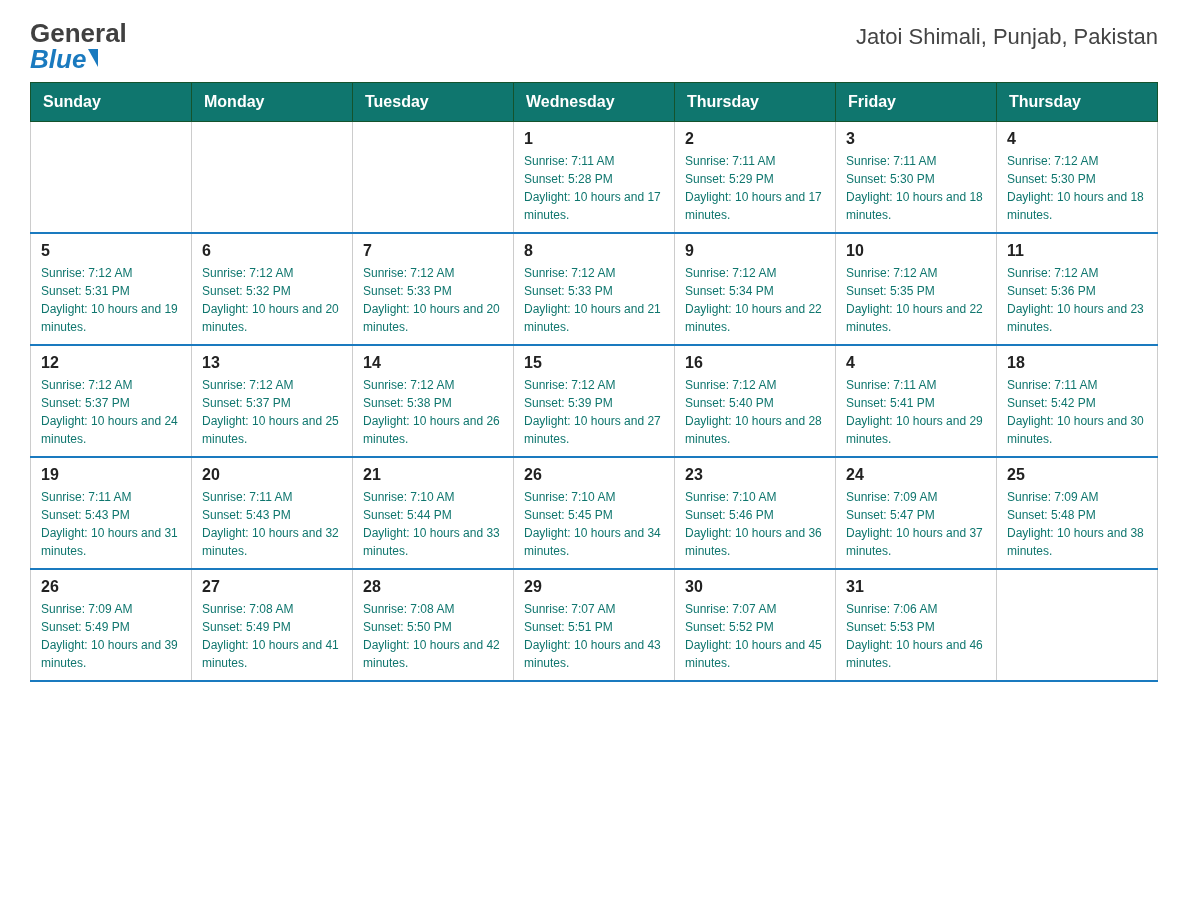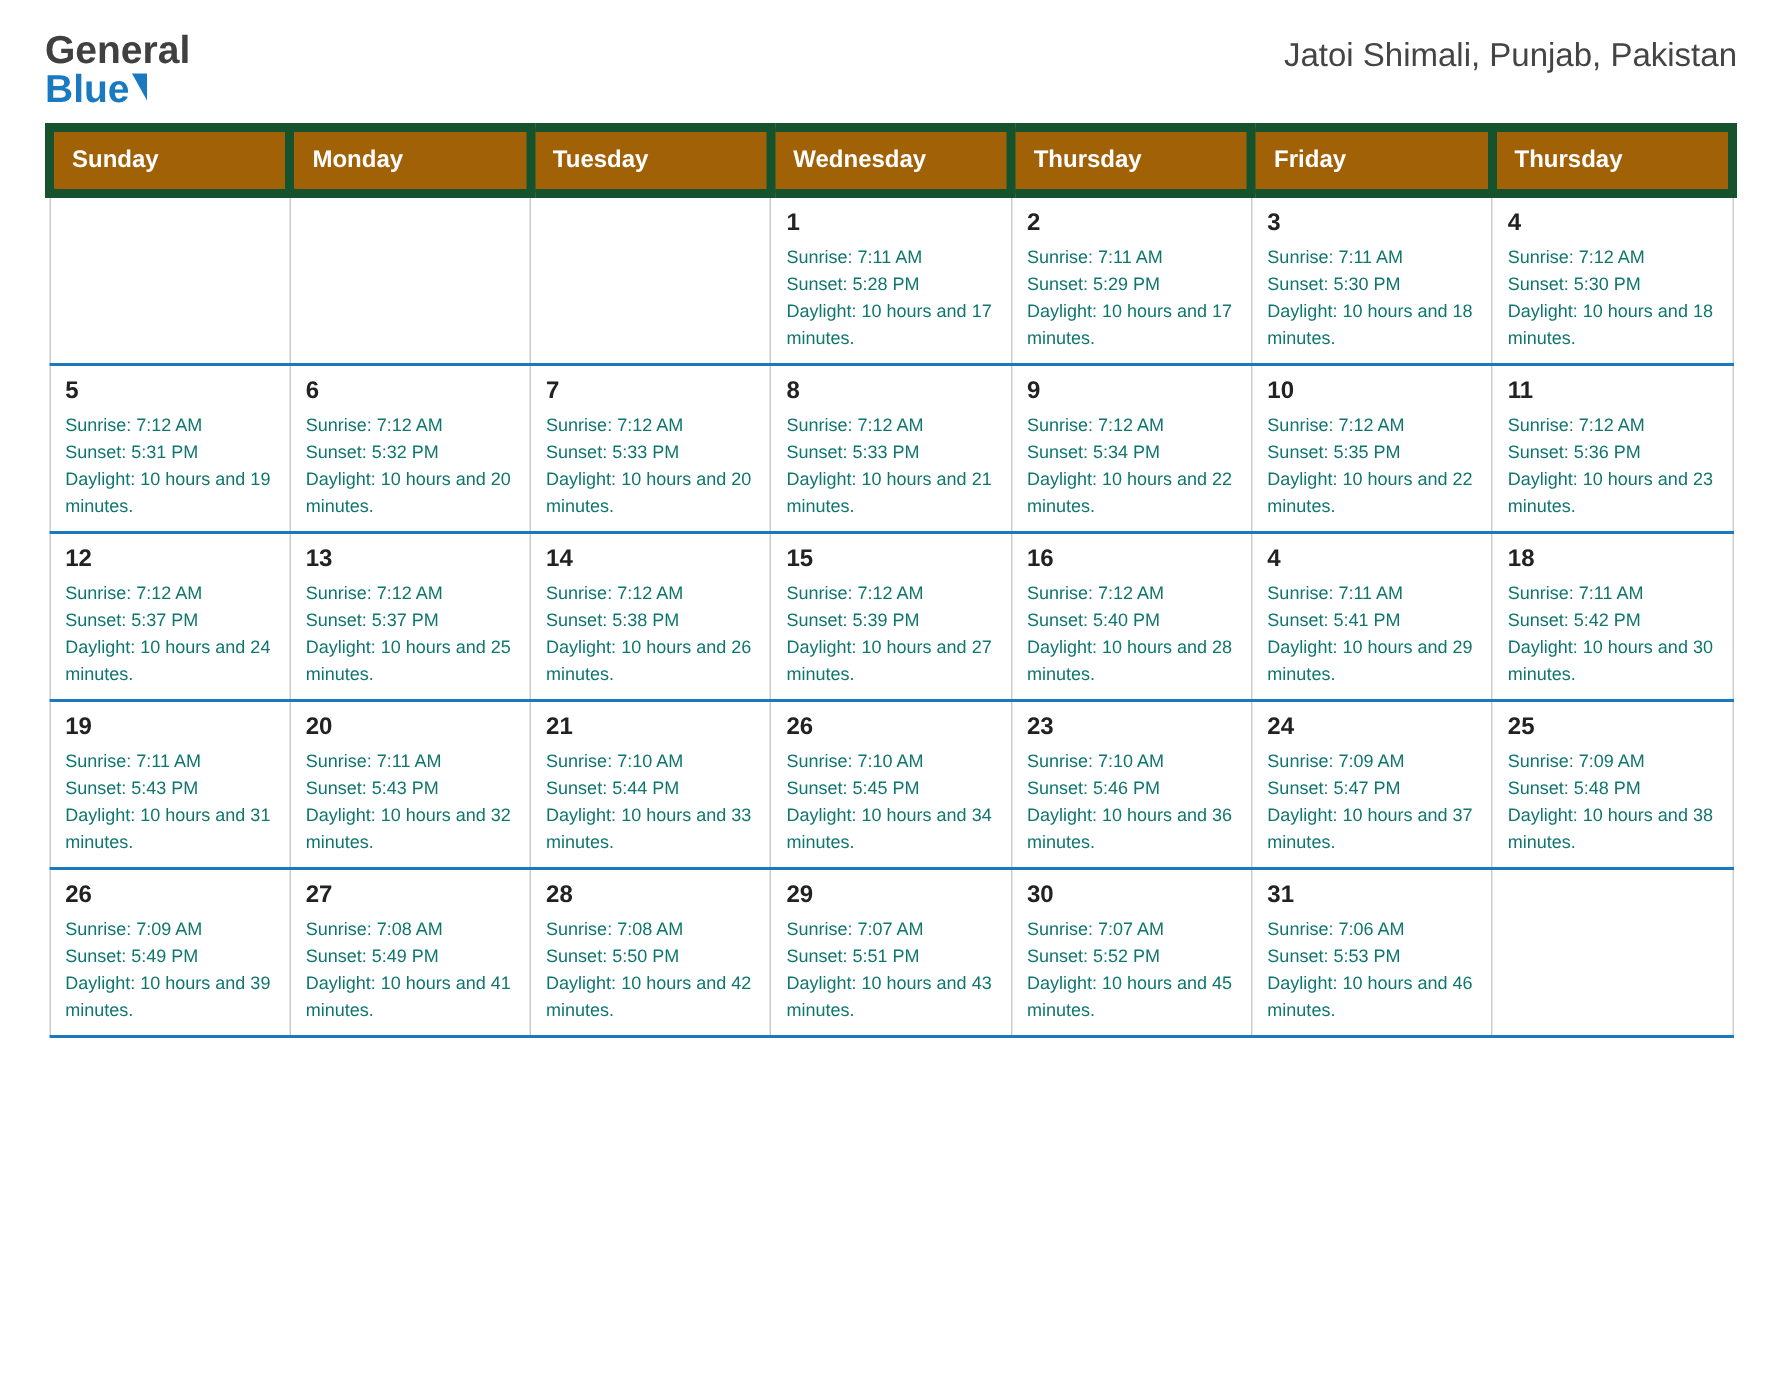--- a/index.html
+++ b/index.html
@@ -27,20 +27,21 @@
       color: #404040;
       line-height: 1;
     }
     .logo-blue {
       font-size: 26px;
       font-weight: bold;
       color: #1a7abf;
       line-height: 1;
       display: flex;
       align-items: center;
+      font-style: italic;
     }
     .logo-triangle {
       width: 0;
       height: 0;
       border-left: 10px solid transparent;
       border-right: 0px solid transparent;
       border-top: 18px solid #1a7abf;
       margin-left: 2px;
       margin-bottom: 2px;
     }
@@ -57,27 +58,27 @@
       font-size: 22px;
       color: #444;
       margin-top: 4px;
     }
     .calendar {
       width: 100%;
       border-collapse: collapse;
       margin-top: 10px;
     }
     .calendar thead th {
-      background-color: #a16207;
+      background-color: #0f766e;
       color: #fff;
       font-size: 16px;
       font-weight: bold;
       padding: 10px 12px;
       text-align: left;
-      border: 6px solid #14532d;
+      border: 1px solid #14532d;
     }
     .calendar tbody td {
       vertical-align: top;
       border: 1px solid #ccc;
       padding: 8px 10px;
       font-size: 12.5px;
       color: #333;
       width: 14.28%;
       min-height: 120px;
     }

